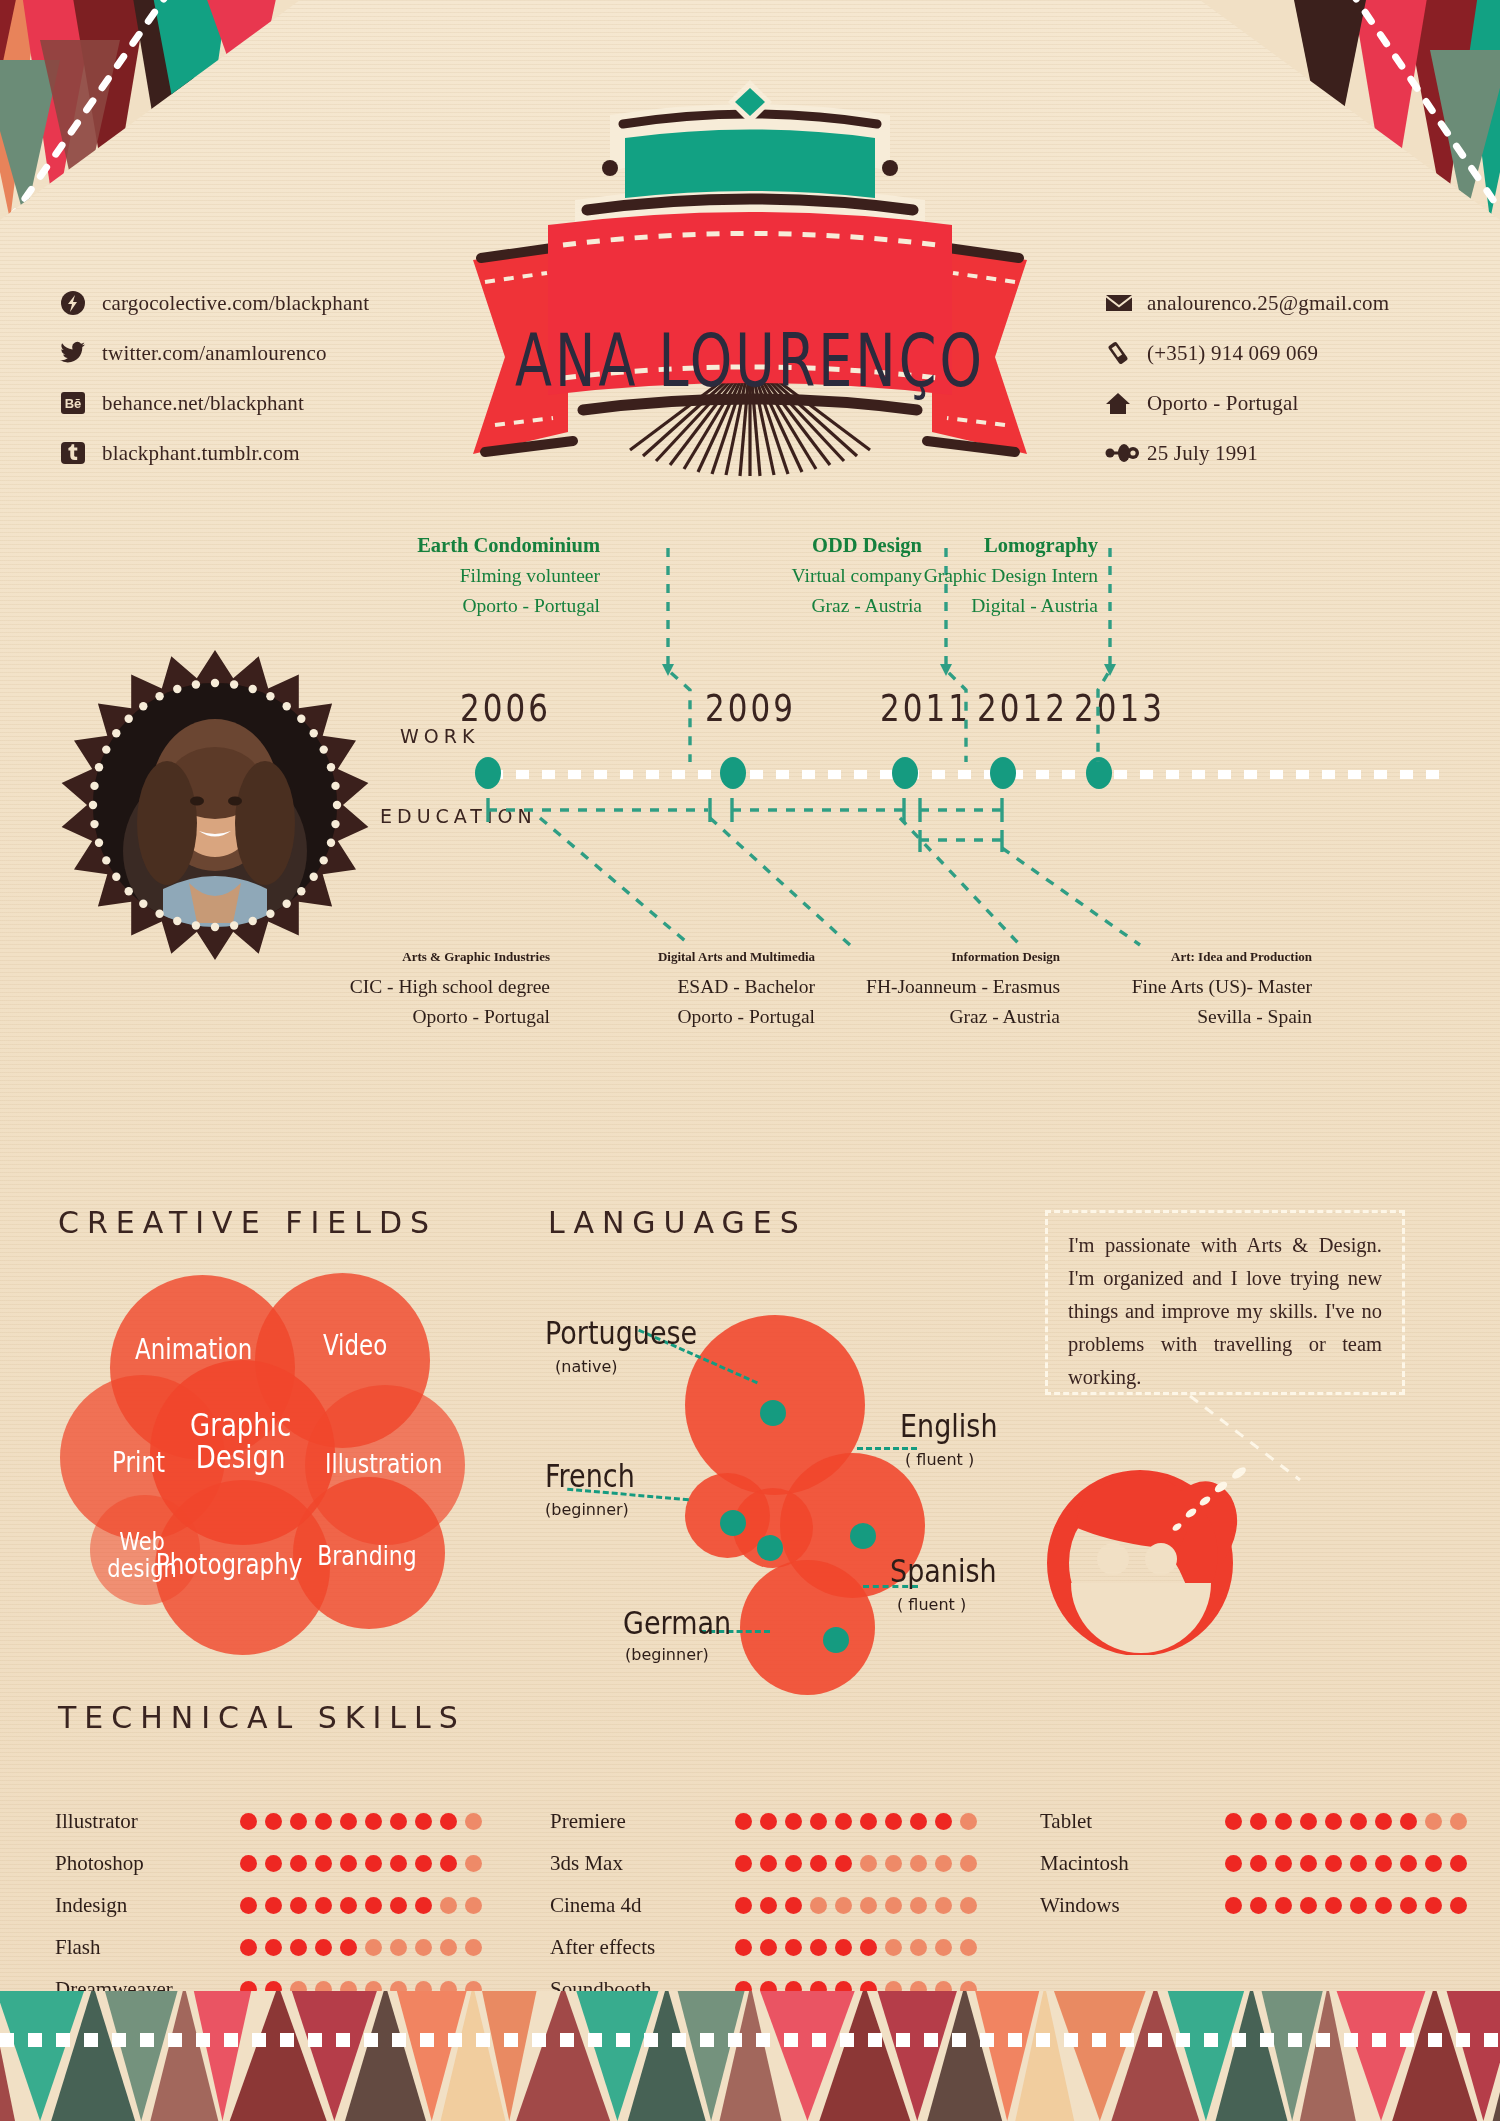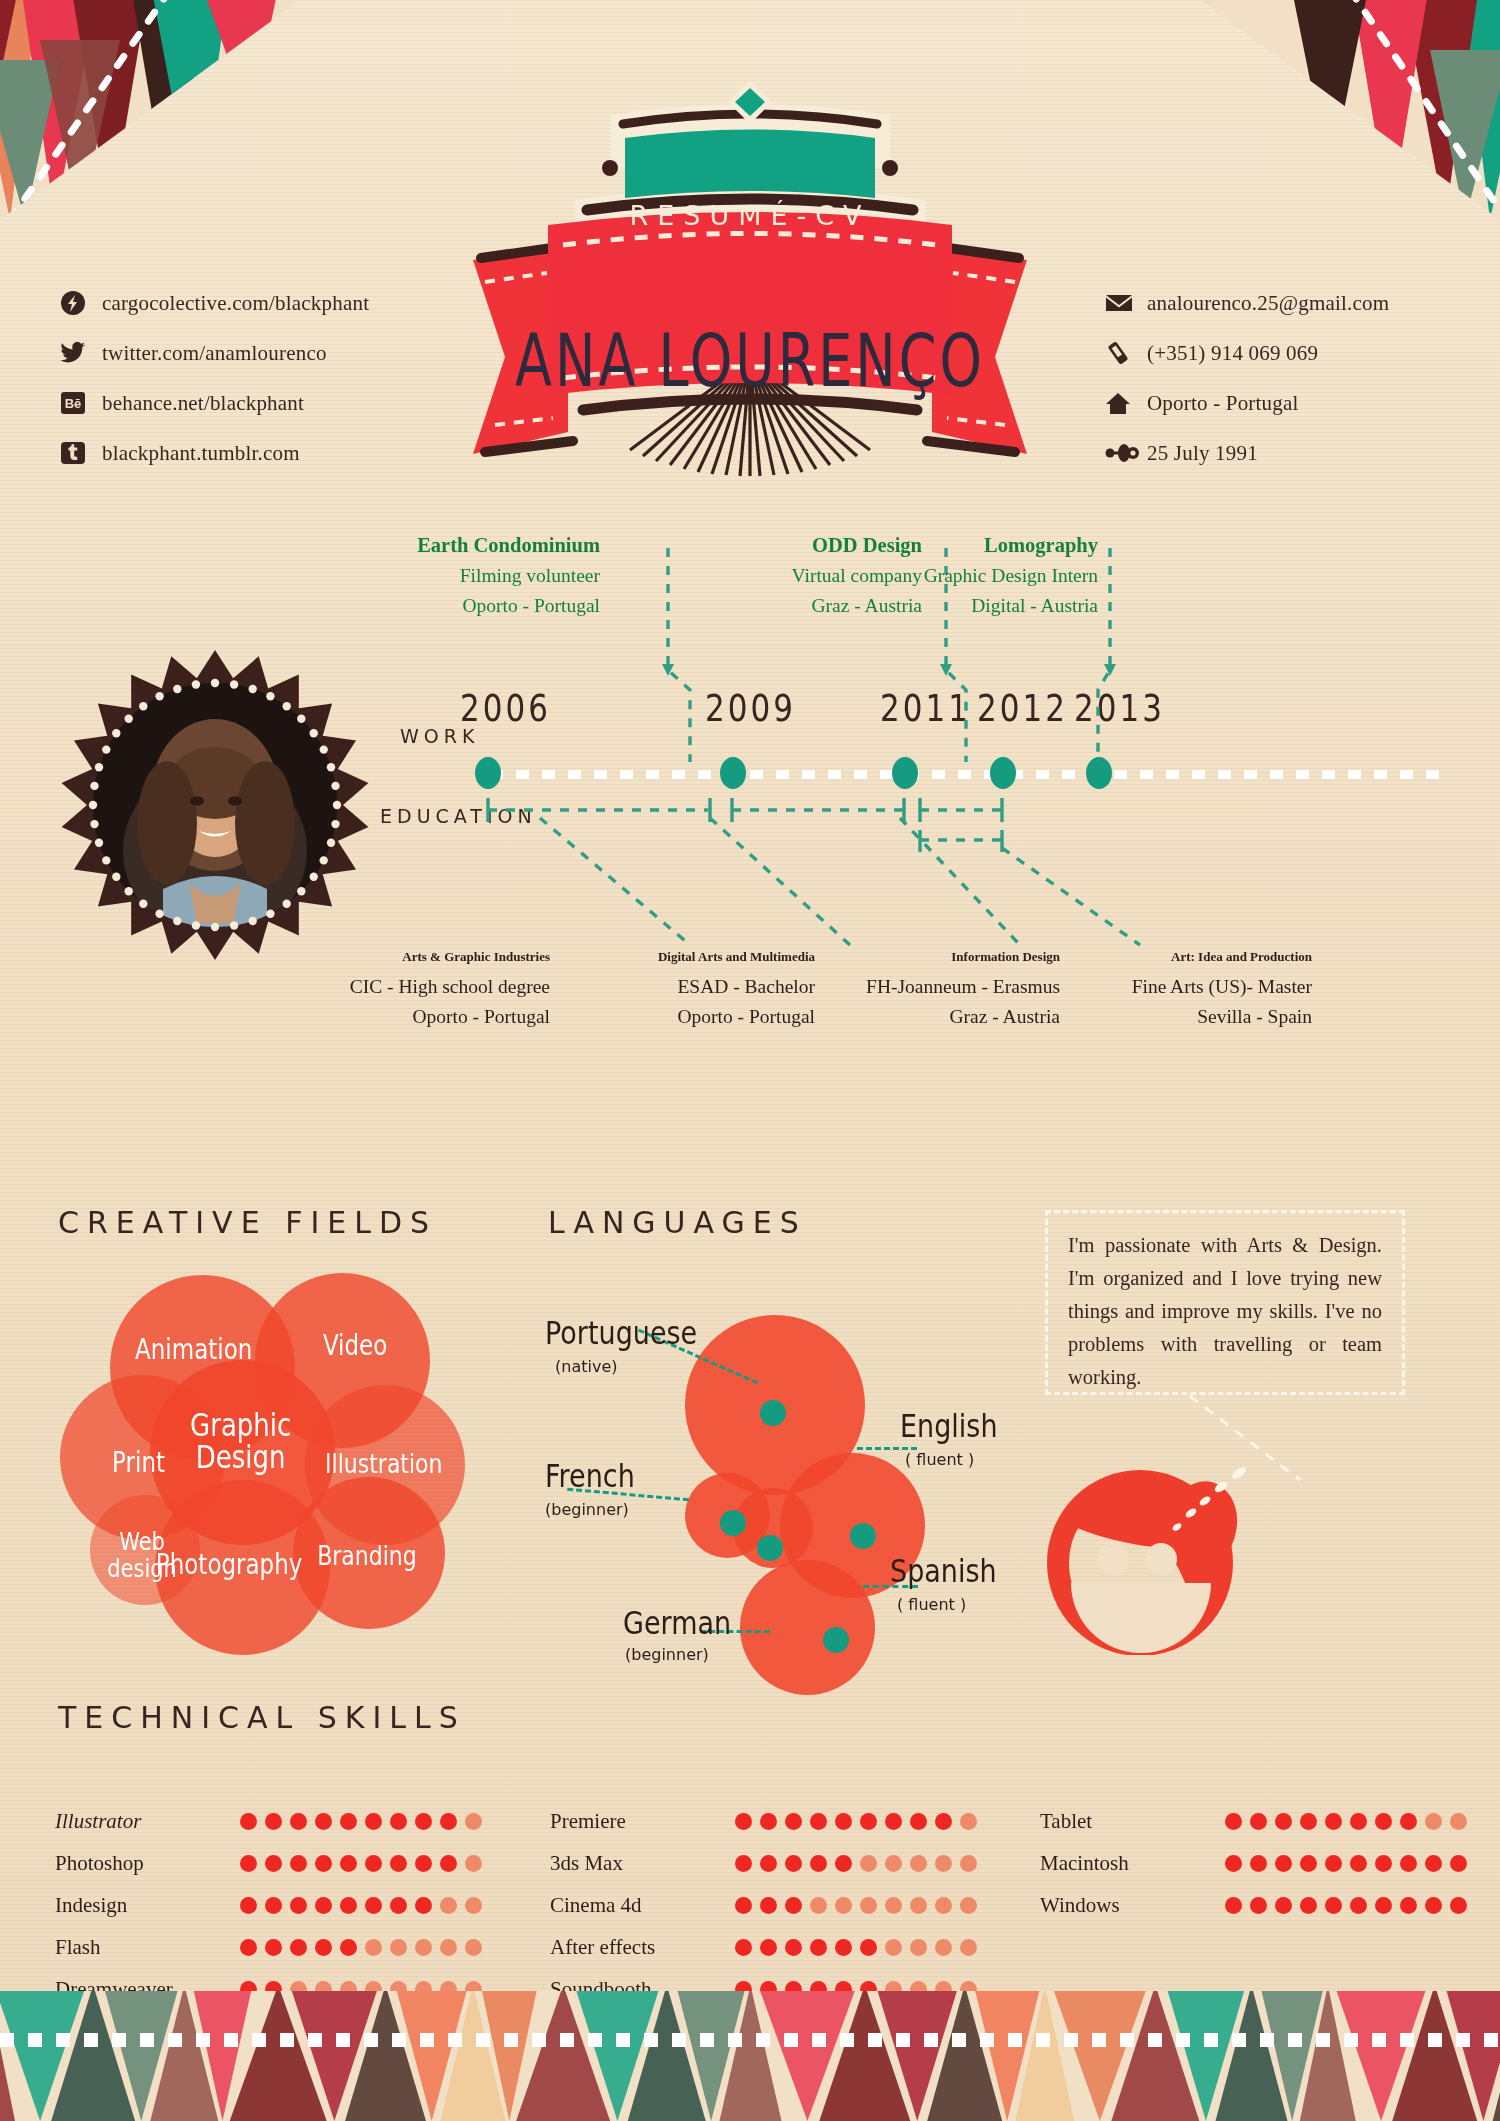--- a/index.html
+++ b/index.html
@@ -229,21 +229,20 @@
     <path d="M93 165 q202 -26 404 0 l0 170 q-202 -24 -404 0 z" fill="#ef2f3c"></path>
     <g stroke="#f7ecd8" stroke-width="5" stroke-dasharray="13 11">
       <path d="M108 185 q187 -23 374 0" fill="none"></path>
       <path d="M108 318 q187 -22 374 0" fill="none"></path>
     </g>
 
     <path d="M128 350 q167 -22 334 0" fill="none" stroke="#3b201c" stroke-width="11" stroke-linecap="round"></path>
     <path d="M30 392 l88 -11" stroke="#3b201c" stroke-width="10" stroke-linecap="round" fill="none"></path>
     <path d="M560 392 l-88 -11" stroke="#3b201c" stroke-width="10" stroke-linecap="round" fill="none"></path>
   </svg>
-  <div id="banner-subtitle-text">RESUMÉ-CV</div>
   <div id="banner-name-text">ANA LOURENÇO</div>
 </div>
 
 <div class="contact-col" id="contact-left">
   <div class="contact-row">
     <span class="contact-ico">
       <svg width="26" height="26" viewBox="0 0 26 26">
           <circle cx="13" cy="13" r="12" fill="#3a2420"></circle>
           <path d="M15 5 L8 14 h4 l-2 8 7-10 h-4 z" fill="#f1e0c5"></path>
         </svg>
@@ -554,21 +553,21 @@
       <ellipse cx="176" cy="32" rx="7" ry="4" transform="rotate(-35 176 32)"></ellipse>
       <ellipse cx="194" cy="18" rx="8" ry="4" transform="rotate(-35 194 18)"></ellipse>
     </g>
   </svg>
 </div>
 
 <div class="section-title" style="left:58px;top:1700px;">TECHNICAL SKILLS</div>
 <div id="tech-skills">
   <div class="skill-col" id="skill-col-0" style="left:0px;">
       <div class="skill-row">
-        <div class="skill-name" style="width: 185px; font-style: italic;">Illustrator</div>
+        <div class="skill-name" style="width: 185px;">Illustrator</div>
         <div class="skill-dots">
           <span class="dot on"></span>
           <span class="dot on"></span>
           <span class="dot on"></span>
           <span class="dot on"></span>
           <span class="dot on"></span>
           <span class="dot on"></span>
           <span class="dot on"></span>
           <span class="dot on"></span>
           <span class="dot on"></span>

